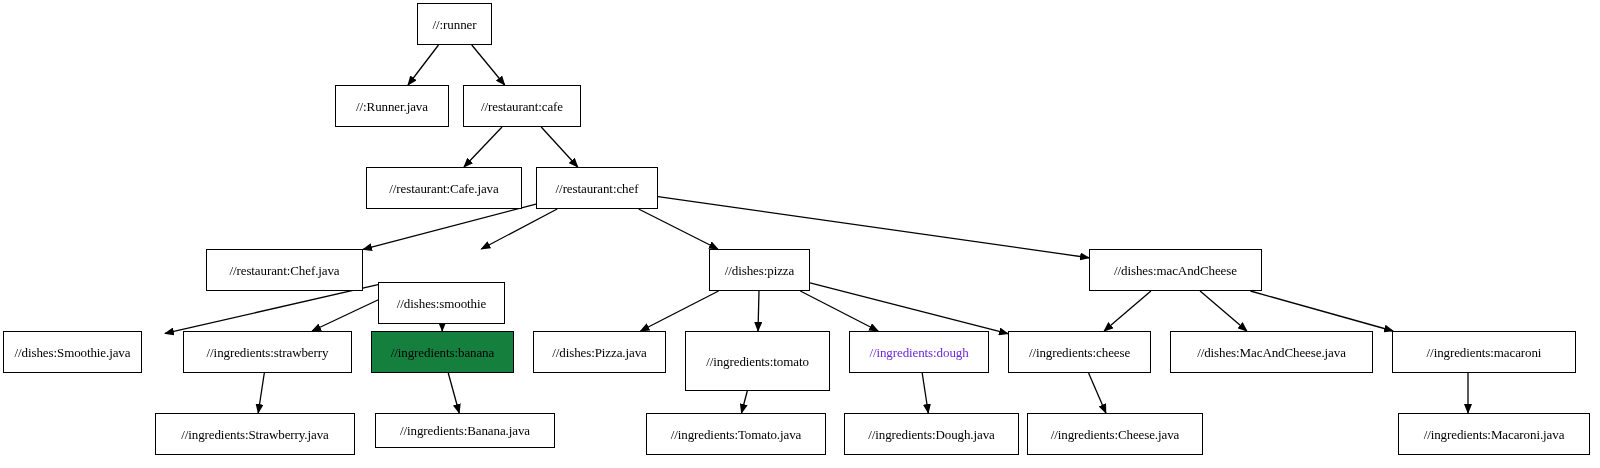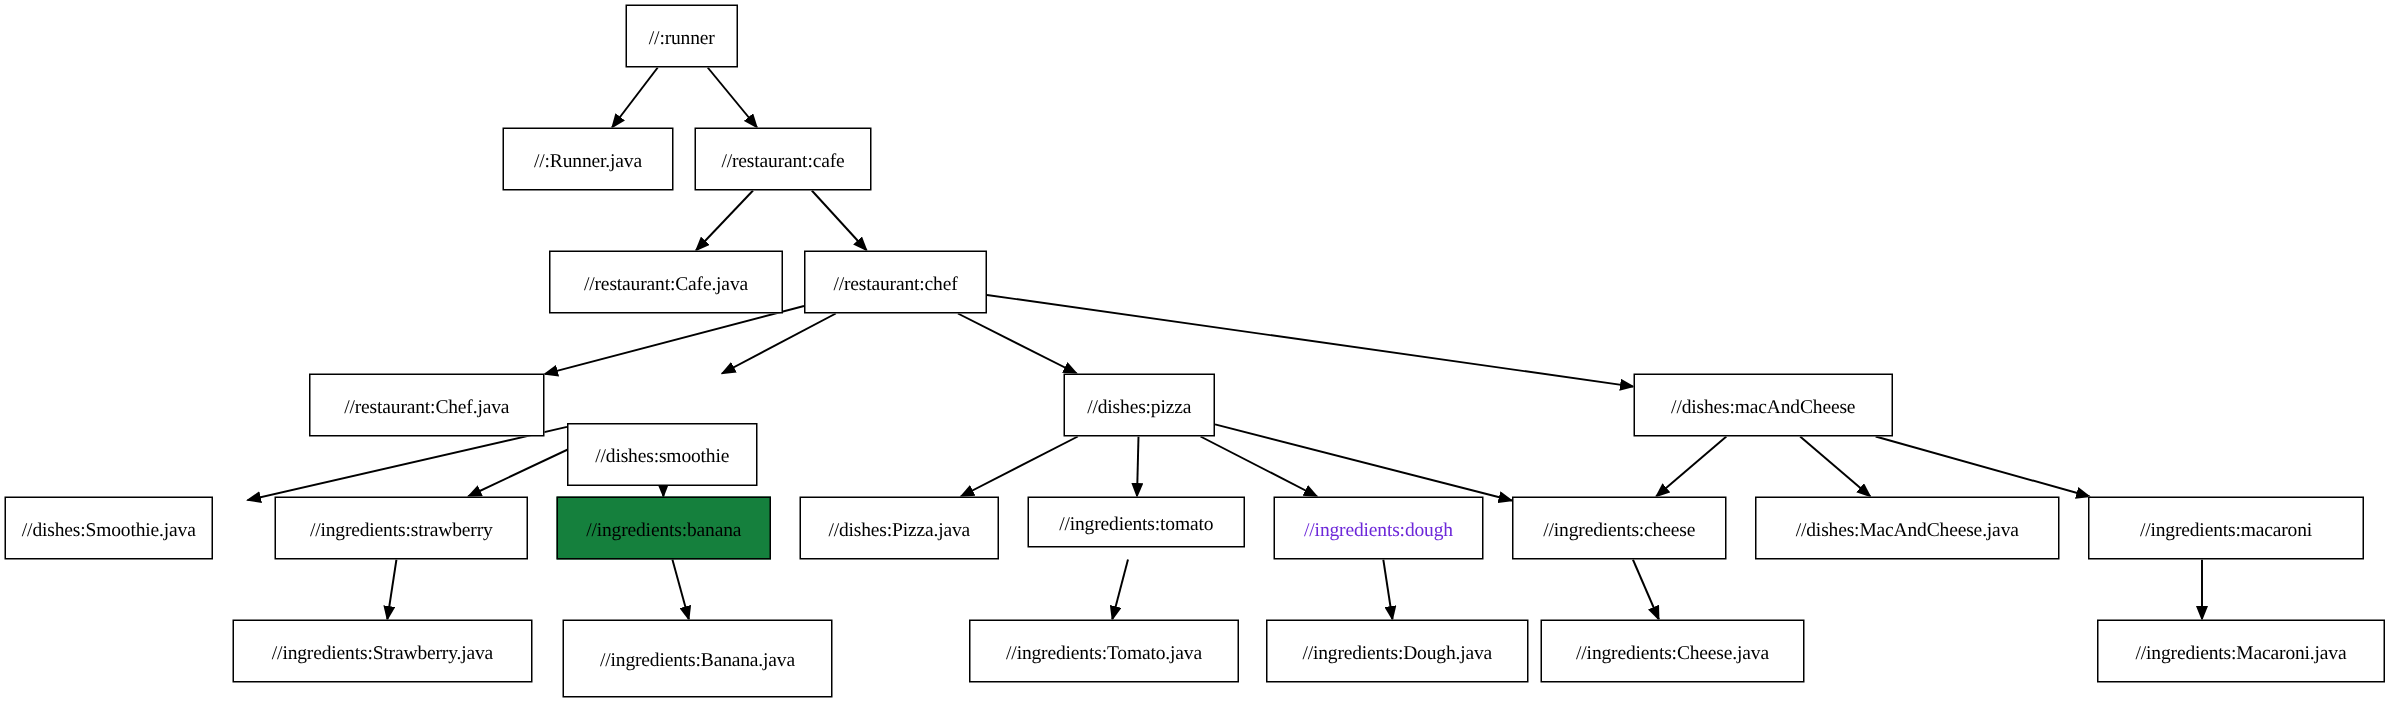--- a/index.html
+++ b/index.html
@@ -114,39 +114,39 @@
       </div>
       <div class="graph-node" style="left: 183px; top: 331px; width: 169px; height: 42px; border-color: rgb(0, 0, 0); background: rgb(255, 255, 255); color: rgb(0, 0, 0);">
         <span class="node-label">//ingredients:strawberry</span>
       </div>
       <div class="graph-node" style="left: 371px; top: 331px; width: 143px; height: 42px; border-color: rgb(0, 0, 0); background: #15803d; color: rgb(0, 0, 0);">
         <span class="node-label">//ingredients:banana</span>
       </div>
       <div class="graph-node" style="left: 533px; top: 331px; width: 133px; height: 42px; border-color: rgb(0, 0, 0); background: rgb(255, 255, 255); color: rgb(0, 0, 0);">
         <span class="node-label">//dishes:Pizza.java</span>
       </div>
-      <div class="graph-node" style="left: 685px; top: 331px; width: 145px; height: 34px; border-color: rgb(0, 0, 0); background: rgb(255, 255, 255); color: rgb(0, 0, 0);">
+      <div class="graph-node" style="left: 685px; top: 331px; width: 145px; height: 60px; border-color: rgb(0, 0, 0); background: rgb(255, 255, 255); color: rgb(0, 0, 0);">
         <span class="node-label">//ingredients:tomato</span>
       </div>
       <div class="graph-node" style="left: 849px; top: 331px; width: 140px; height: 42px; border-color: rgb(0, 0, 0); background: rgb(255, 255, 255); color: #6d28d9;">
         <span class="node-label">//ingredients:dough</span>
       </div>
       <div class="graph-node" style="left: 1008px; top: 331px; width: 143px; height: 42px; border-color: rgb(0, 0, 0); background: rgb(255, 255, 255); color: rgb(0, 0, 0);">
         <span class="node-label">//ingredients:cheese</span>
       </div>
       <div class="graph-node" style="left: 1170px; top: 331px; width: 203px; height: 42px; border-color: rgb(0, 0, 0); background: rgb(255, 255, 255); color: rgb(0, 0, 0);">
         <span class="node-label">//dishes:MacAndCheese.java</span>
       </div>
       <div class="graph-node" style="left: 1392px; top: 331px; width: 184px; height: 42px; border-color: rgb(0, 0, 0); background: rgb(255, 255, 255); color: rgb(0, 0, 0);">
         <span class="node-label">//ingredients:macaroni</span>
       </div>
       <div class="graph-node" style="left: 155px; top: 413px; width: 200px; height: 42px; border-color: rgb(0, 0, 0); background: rgb(255, 255, 255); color: rgb(0, 0, 0);">
         <span class="node-label">//ingredients:Strawberry.java</span>
       </div>
-      <div class="graph-node" style="left: 375px; top: 413px; width: 180px; height: 52px; border-color: rgb(0, 0, 0); background: rgb(255, 255, 255); color: rgb(0, 0, 0);">
+      <div class="graph-node" style="left: 375px; top: 413px; width: 180px; height: 35px; border-color: rgb(0, 0, 0); background: rgb(255, 255, 255); color: rgb(0, 0, 0);">
         <span class="node-label">//ingredients:Banana.java</span>
       </div>
       <div class="graph-node" style="left: 646px; top: 413px; width: 180px; height: 42px; border-color: rgb(0, 0, 0); background: rgb(255, 255, 255); color: rgb(0, 0, 0);">
         <span class="node-label">//ingredients:Tomato.java</span>
       </div>
       <div class="graph-node" style="left: 844px; top: 413px; width: 175px; height: 42px; border-color: rgb(0, 0, 0); background: rgb(255, 255, 255); color: rgb(0, 0, 0);">
         <span class="node-label">//ingredients:Dough.java</span>
       </div>
       <div class="graph-node" style="left: 1027px; top: 413px; width: 176px; height: 42px; border-color: rgb(0, 0, 0); background: rgb(255, 255, 255); color: rgb(0, 0, 0);">
         <span class="node-label">//ingredients:Cheese.java</span>

